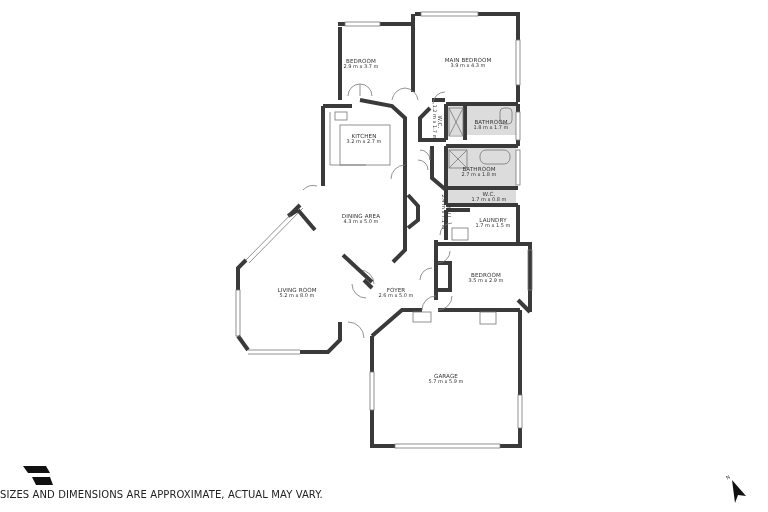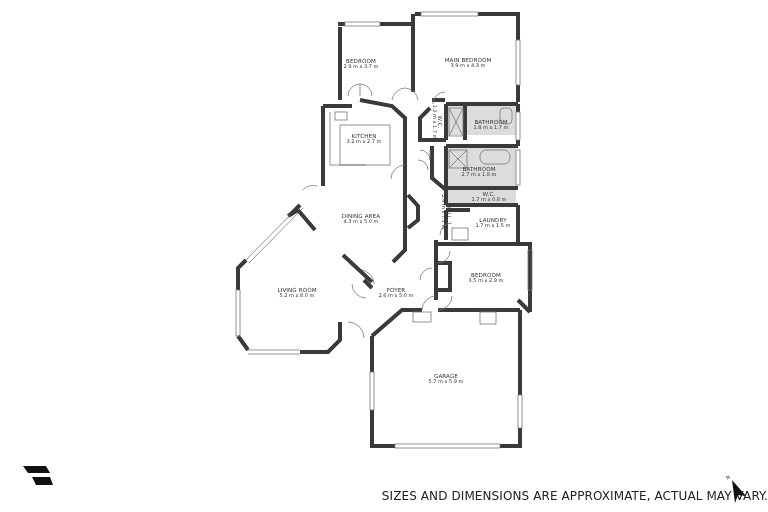--- a/index.html
+++ b/index.html
@@ -2,21 +2,21 @@
 <html><head>
 <meta charset="utf-8">
 <style>
   html,body{margin:0;padding:0;background:#fff;}
   body{width:768px;height:512px;position:relative;overflow:hidden;font-family:"DejaVu Sans","Liberation Sans",sans-serif;}
   svg{position:absolute;left:0;top:0;}
   .lbl{position:absolute;text-align:center;color:#333;line-height:1.15;white-space:nowrap;transform:translate(-50%,-50%);}
   .lbl .n{font-size:5.6px;letter-spacing:0.1px;}
   .lbl .d{font-size:5px;}
   .rot{transform:translate(-50%,-50%) rotate(90deg);}
-  .disclaimer{position:absolute;left:0;width:768px;top:489px;text-align:right;font-size:12px;color:#222;letter-spacing:0.1px;}
+  .disclaimer{position:absolute;left:0;width:768px;top:489px;text-align:left;font-size:10px;color:#222;letter-spacing:0.1px;}
   .logo{position:absolute;left:22px;top:465px;width:32px;height:22px;}
   .compass{position:absolute;left:724px;top:474px;width:28px;height:30px;}
   .compass .nlab{position:absolute;left:2px;top:0;font-size:5px;color:#444;transform:rotate(-30deg);}
 </style>
 </head>
 <body>
 
 <svg width="768" height="512" viewBox="0 0 768 512">
 
   <g fill="#dcdcdc">

